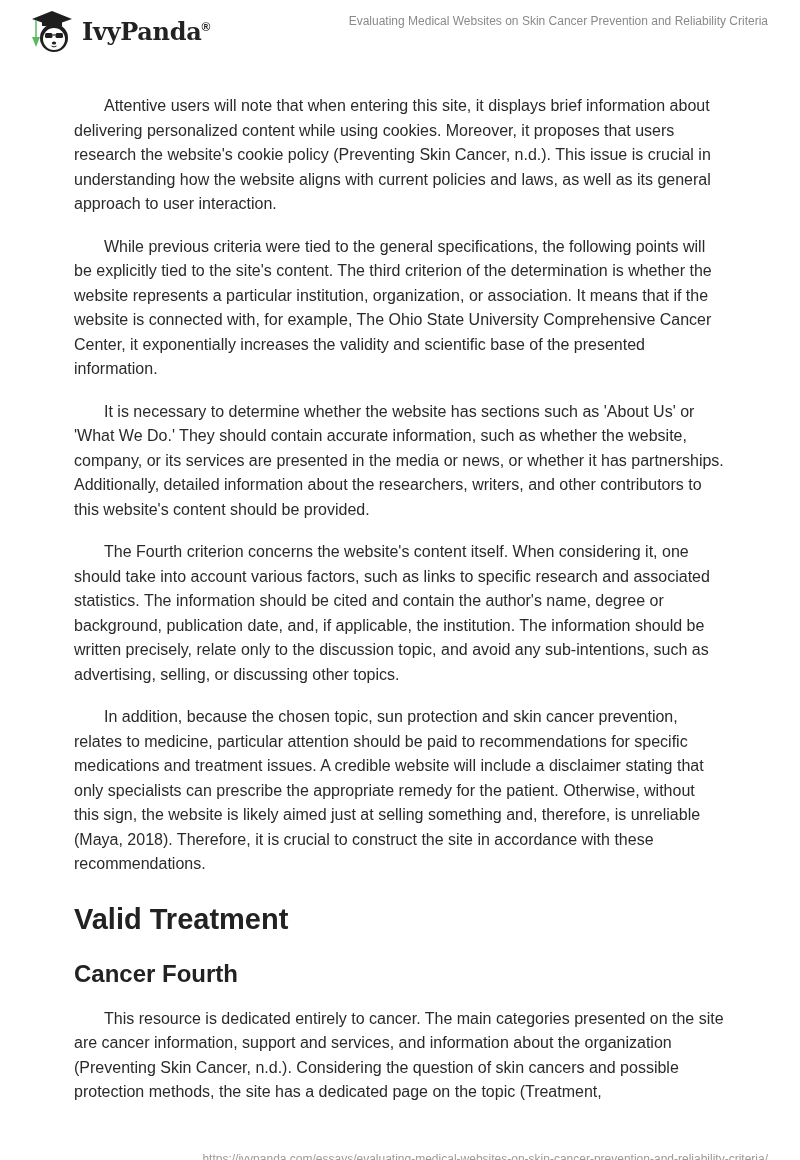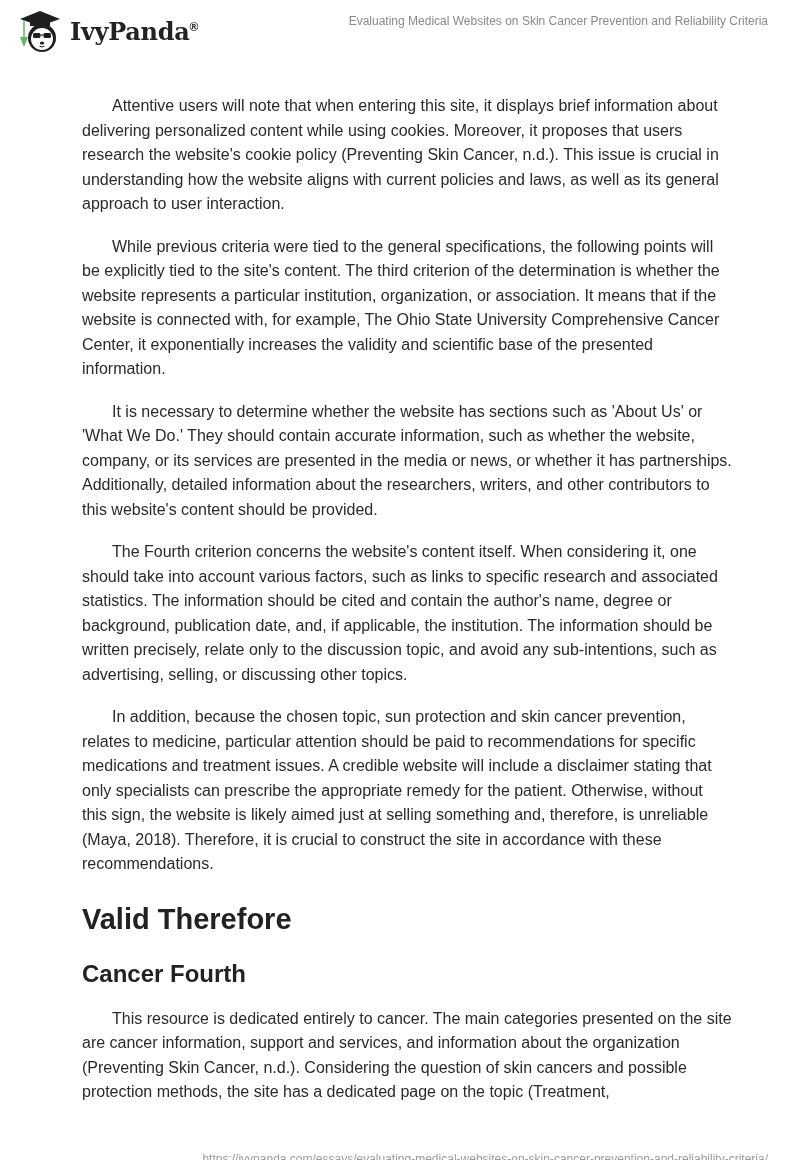--- a/index.html
+++ b/index.html
@@ -7,21 +7,21 @@
     width: 800px;
     height: 1160px;
     background: #ffffff;
     font-family: "Liberation Sans", sans-serif;
     color: #222222;
     position: relative;
     overflow: hidden;
   }
   .header {
     position: absolute;
-    top: 0; left: 0; right: 0;
+    top: 0; left: 12px; right: 0;
     height: 60px;
   }
   .logo {
     position: absolute;
     left: 16px;
     top: 7px;
     display: flex;
     align-items: center;
   }
   .logo svg { display: block; }
@@ -44,21 +44,20 @@
     right: 32px;
     top: 14px;
     font-size: 12px;
     color: #8a8a8a;
   }
   .content {
     position: absolute;
     top: 94px;
     left: 74px;
     width: 650px;
-    margin-left: 8px;
   }
   p.body {
     margin: 0 0 18px 0;
     font-size: 16px;
     line-height: 24.5px;
     text-indent: 30px;
     color: #2a2a2a;
   }
   h2.section {
     margin: 24px 0 0 0;
@@ -111,19 +110,19 @@
   <div class="doc-title">Evaluating Medical Websites on Skin Cancer Prevention and Reliability Criteria</div>
 </div>
 
 <div class="content">
   <p class="body">Attentive users will note that when entering this site, it displays brief information about delivering personalized content while using cookies. Moreover, it proposes that users research the website's cookie policy (Preventing Skin Cancer, n.d.). This issue is crucial in understanding how the website aligns with current policies and laws, as well as its general approach to user interaction.</p>
   <p class="body">While previous criteria were tied to the general specifications, the following points will be explicitly tied to the site's content. The third criterion of the determination is whether the website represents a particular institution, organization, or association. It means that if the website is connected with, for example, The Ohio State University Comprehensive Cancer Center, it exponentially increases the validity and scientific base of the presented information.</p>
   <p class="body">It is necessary to determine whether the website has sections such as 'About Us' or 'What We Do.' They should contain accurate information, such as whether the website, company, or its services are presented in the media or news, or whether it has partnerships. Additionally, detailed information about the researchers, writers, and other contributors to this website's content should be provided.</p>
   <p class="body">The Fourth criterion concerns the website's content itself. When considering it, one should take into account various factors, such as links to specific research and associated statistics. The information should be cited and contain the author's name, degree or background, publication date, and, if applicable, the institution. The information should be written precisely, relate only to the discussion topic, and avoid any sub-intentions, such as advertising, selling, or discussing other topics.</p>
   <p class="body">In addition, because the chosen topic, sun protection and skin cancer prevention, relates to medicine, particular attention should be paid to recommendations for specific medications and treatment issues. A credible website will include a disclaimer stating that only specialists can prescribe the appropriate remedy for the patient. Otherwise, without this sign, the website is likely aimed just at selling something and, therefore, is unreliable (Maya, 2018). Therefore, it is crucial to construct the site in accordance with these recommendations.</p>
 
-  <h2 class="section">Valid Therefore</h2>
+  <h2 class="section">Valid Treatment</h2>
   <h3 class="subsection">Cancer Fourth</h3>
 
   <p class="body">This resource is dedicated entirely to cancer. The main categories presented on the site are cancer information, support and services, and information about the organization (Preventing Skin Cancer, n.d.). Considering the question of skin cancers and possible protection methods, the site has a dedicated page on the topic (Treatment,</p>
 </div>
 
 <div class="footer-url">https://ivypanda.com/essays/evaluating-medical-websites-on-skin-cancer-prevention-and-reliability-criteria/</div>
 
 </body></html>

